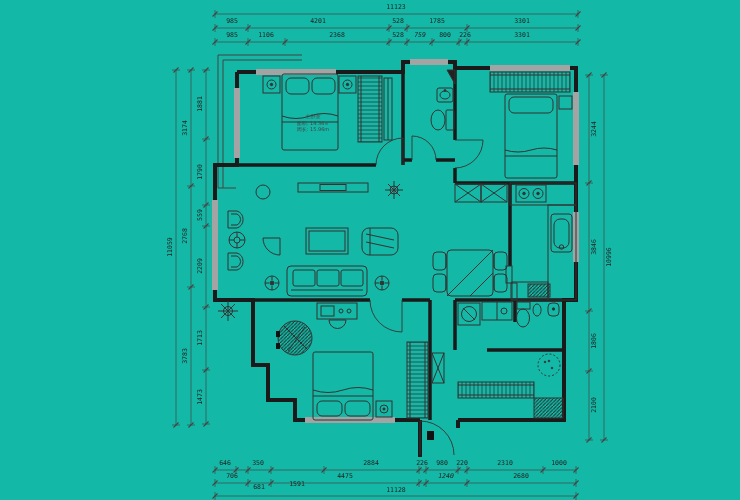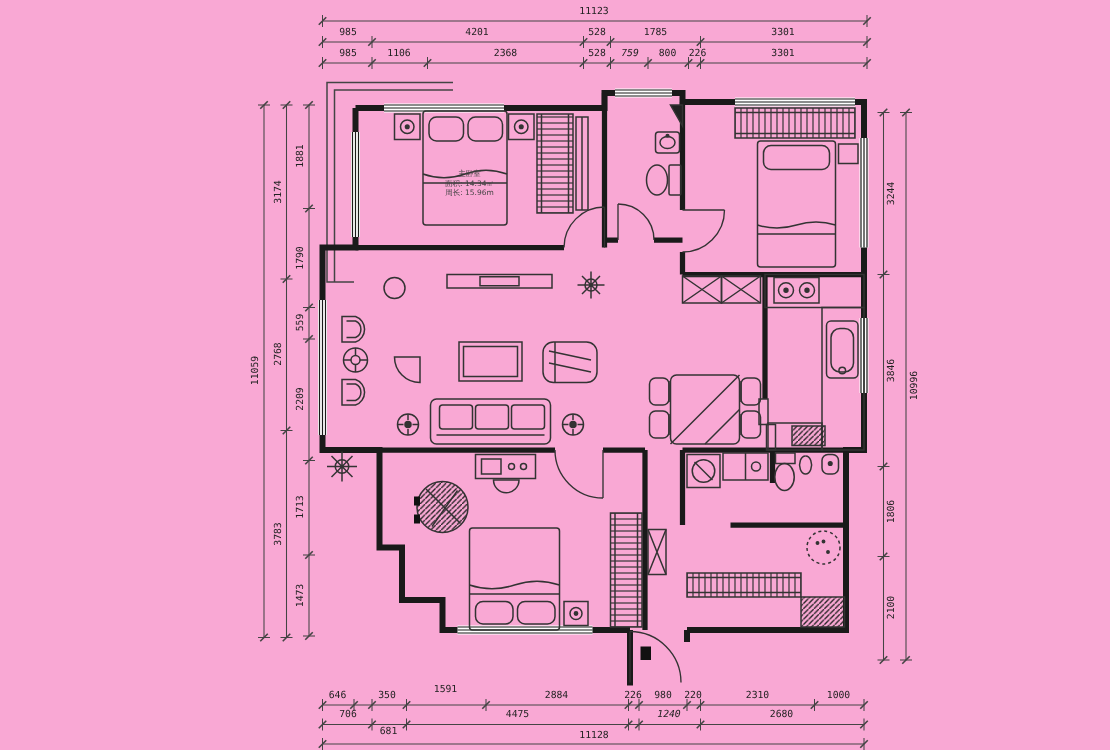--- a/index.html
+++ b/index.html
@@ -1,16 +1,16 @@
 <!DOCTYPE html>
 <html><head>
 <meta charset="utf-8">
 <style>
   html,body{margin:0;padding:0;background:#fff;}
-  #sheet{position:relative;width:740px;height:500px;background:#f9a8d4;overflow:hidden;
+  #sheet{position:relative;width:740px;height:500px;background:#14b8a6;overflow:hidden;
          font-family:"DejaVu Sans Mono","Liberation Mono",monospace;}
   svg{position:absolute;left:0;top:0;}
   .dim{position:absolute;width:26px;font-size:6.5px;line-height:8px;color:#222;
        text-align:center;letter-spacing:0;}
   .dimv{position:absolute;width:34px;font-size:6.5px;line-height:8px;color:#222;
         text-align:center;transform:rotate(-90deg);transform-origin:center center;}
   .roomlabel{position:absolute;left:283px;top:113px;width:60px;font-size:5px;
              line-height:6.5px;color:#444;text-align:center;font-family:"DejaVu Sans",sans-serif;}
 </style>
 </head>
@@ -478,21 +478,21 @@
   <span class="dim" style="left:324px;top:31px;">2368</span>
   <span class="dim" style="left:385px;top:31px;">528</span>
   <span class="dim" style="left:407px;top:31px;font-style:italic;">759</span>
   <span class="dim" style="left:432px;top:31px;">800</span>
   <span class="dim" style="left:452px;top:31px;">226</span>
   <span class="dim" style="left:509px;top:31px;">3301</span>
 
   <span class="dim" style="left:212px;top:459px;">646</span>
   <span class="dim" style="left:245px;top:459px;">350</span>
   <span class="dim" style="left:246px;top:483px;">681</span>
-  <span class="dim" style="left:284px;top:455px;">1591</span>
+  <span class="dim" style="left:284px;top:480px;">1591</span>
   <span class="dim" style="left:358px;top:459px;">2884</span>
   <span class="dim" style="left:409px;top:459px;">226</span>
   <span class="dim" style="left:429px;top:459px;">980</span>
   <span class="dim" style="left:449px;top:459px;">220</span>
   <span class="dim" style="left:492px;top:459px;">2310</span>
   <span class="dim" style="left:546px;top:459px;">1000</span>
 
   <span class="dim" style="left:219px;top:472px;">706</span>
   <span class="dim" style="left:332px;top:472px;">4475</span>
   <span class="dim" style="left:433px;top:472px;font-style:italic;">1240</span>

